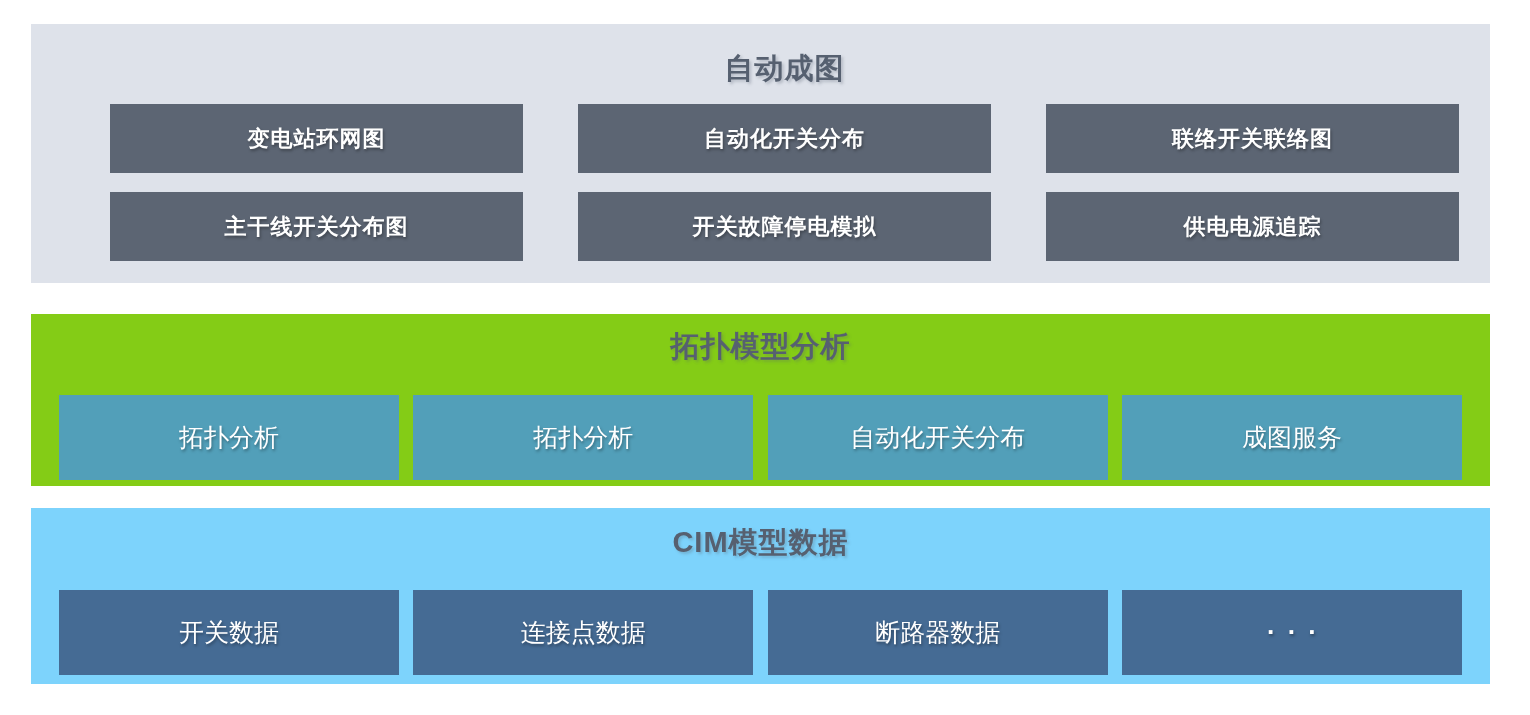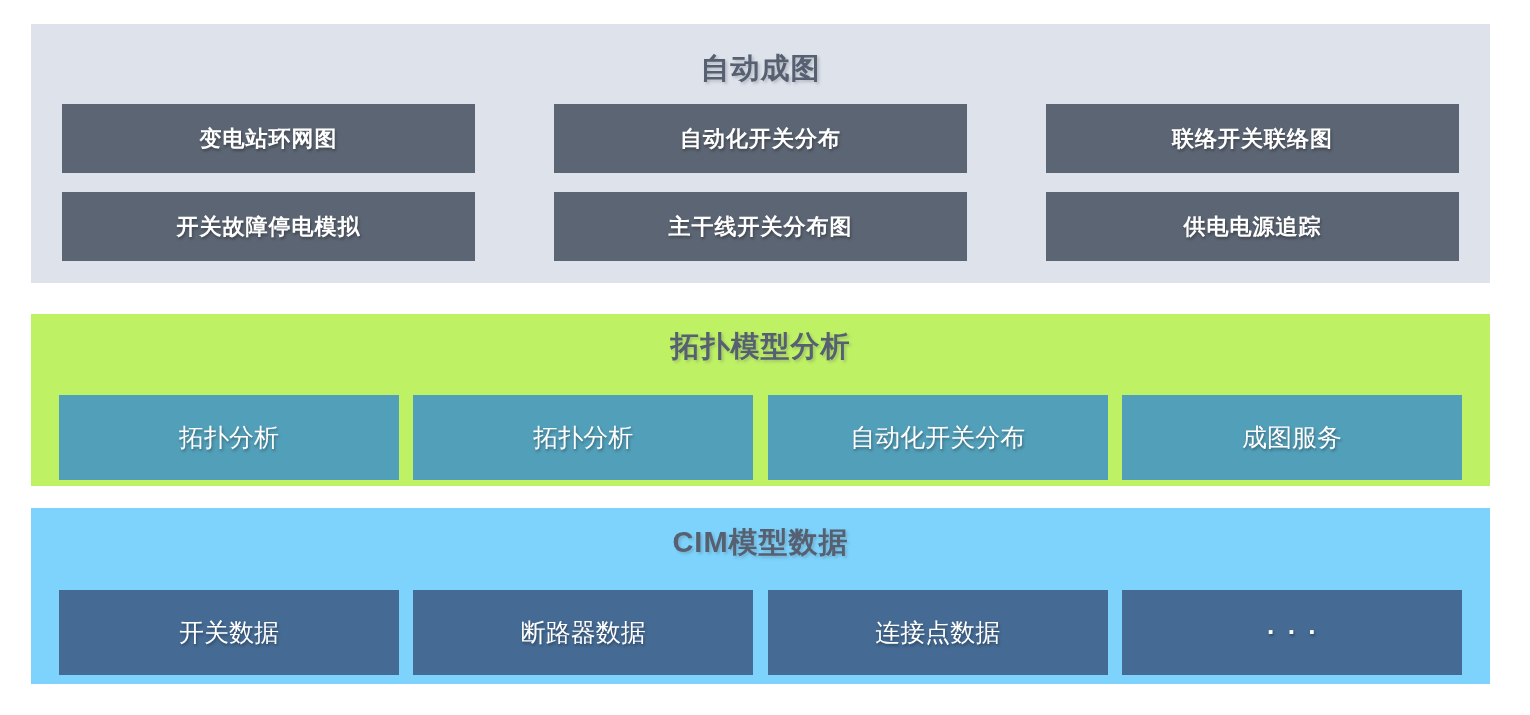--- a/index.html
+++ b/index.html
@@ -18,25 +18,26 @@
   .layer {
     position: absolute;
     left: 31px;
     width: 1459px;
     box-sizing: border-box;
   }
   .layer-top {
     top: 24px;
     height: 259px;
     background: #dee2ea;
+    padding-left: 48px;
   }
   .layer-mid {
     top: 314px;
     height: 172px;
-    background: #bef264;
+    background: #84cc16;
   }
   .layer-bot {
     top: 508px;
     height: 176px;
     background: #7dd3fc;
   }
   .layer-title {
     margin: 0;
     text-align: center;
     font-size: 29px;
@@ -108,39 +109,39 @@
 <body>
 
 <div class="canvas">
 
   <section class="layer layer-top">
     <h2 class="layer-title">自动成图</h2>
     <div class="grid-3">
       <div class="box box-dark">变电站环网图</div>
       <div class="box box-dark">自动化开关分布</div>
       <div class="box box-dark">联络开关联络图</div>
+      <div class="box box-dark">主干线开关分布图</div>
       <div class="box box-dark">开关故障停电模拟</div>
-      <div class="box box-dark">主干线开关分布图</div>
       <div class="box box-dark">供电电源追踪</div>
     </div>
   </section>
 
   <section class="layer layer-mid">
     <h2 class="layer-title">拓扑模型分析</h2>
     <div class="grid-4">
       <div class="box box-teal">拓扑分析</div>
       <div class="box box-teal">拓扑分析</div>
       <div class="box box-teal">自动化开关分布</div>
       <div class="box box-teal">成图服务</div>
     </div>
   </section>
 
   <section class="layer layer-bot">
     <h2 class="layer-title">CIM模型数据</h2>
     <div class="grid-4">
       <div class="box box-steel">开关数据</div>
+      <div class="box box-steel">连接点数据</div>
       <div class="box box-steel">断路器数据</div>
-      <div class="box box-steel">连接点数据</div>
       <div class="box box-steel box-dots">···</div>
     </div>
   </section>
 
 </div>
 
 </body></html>

